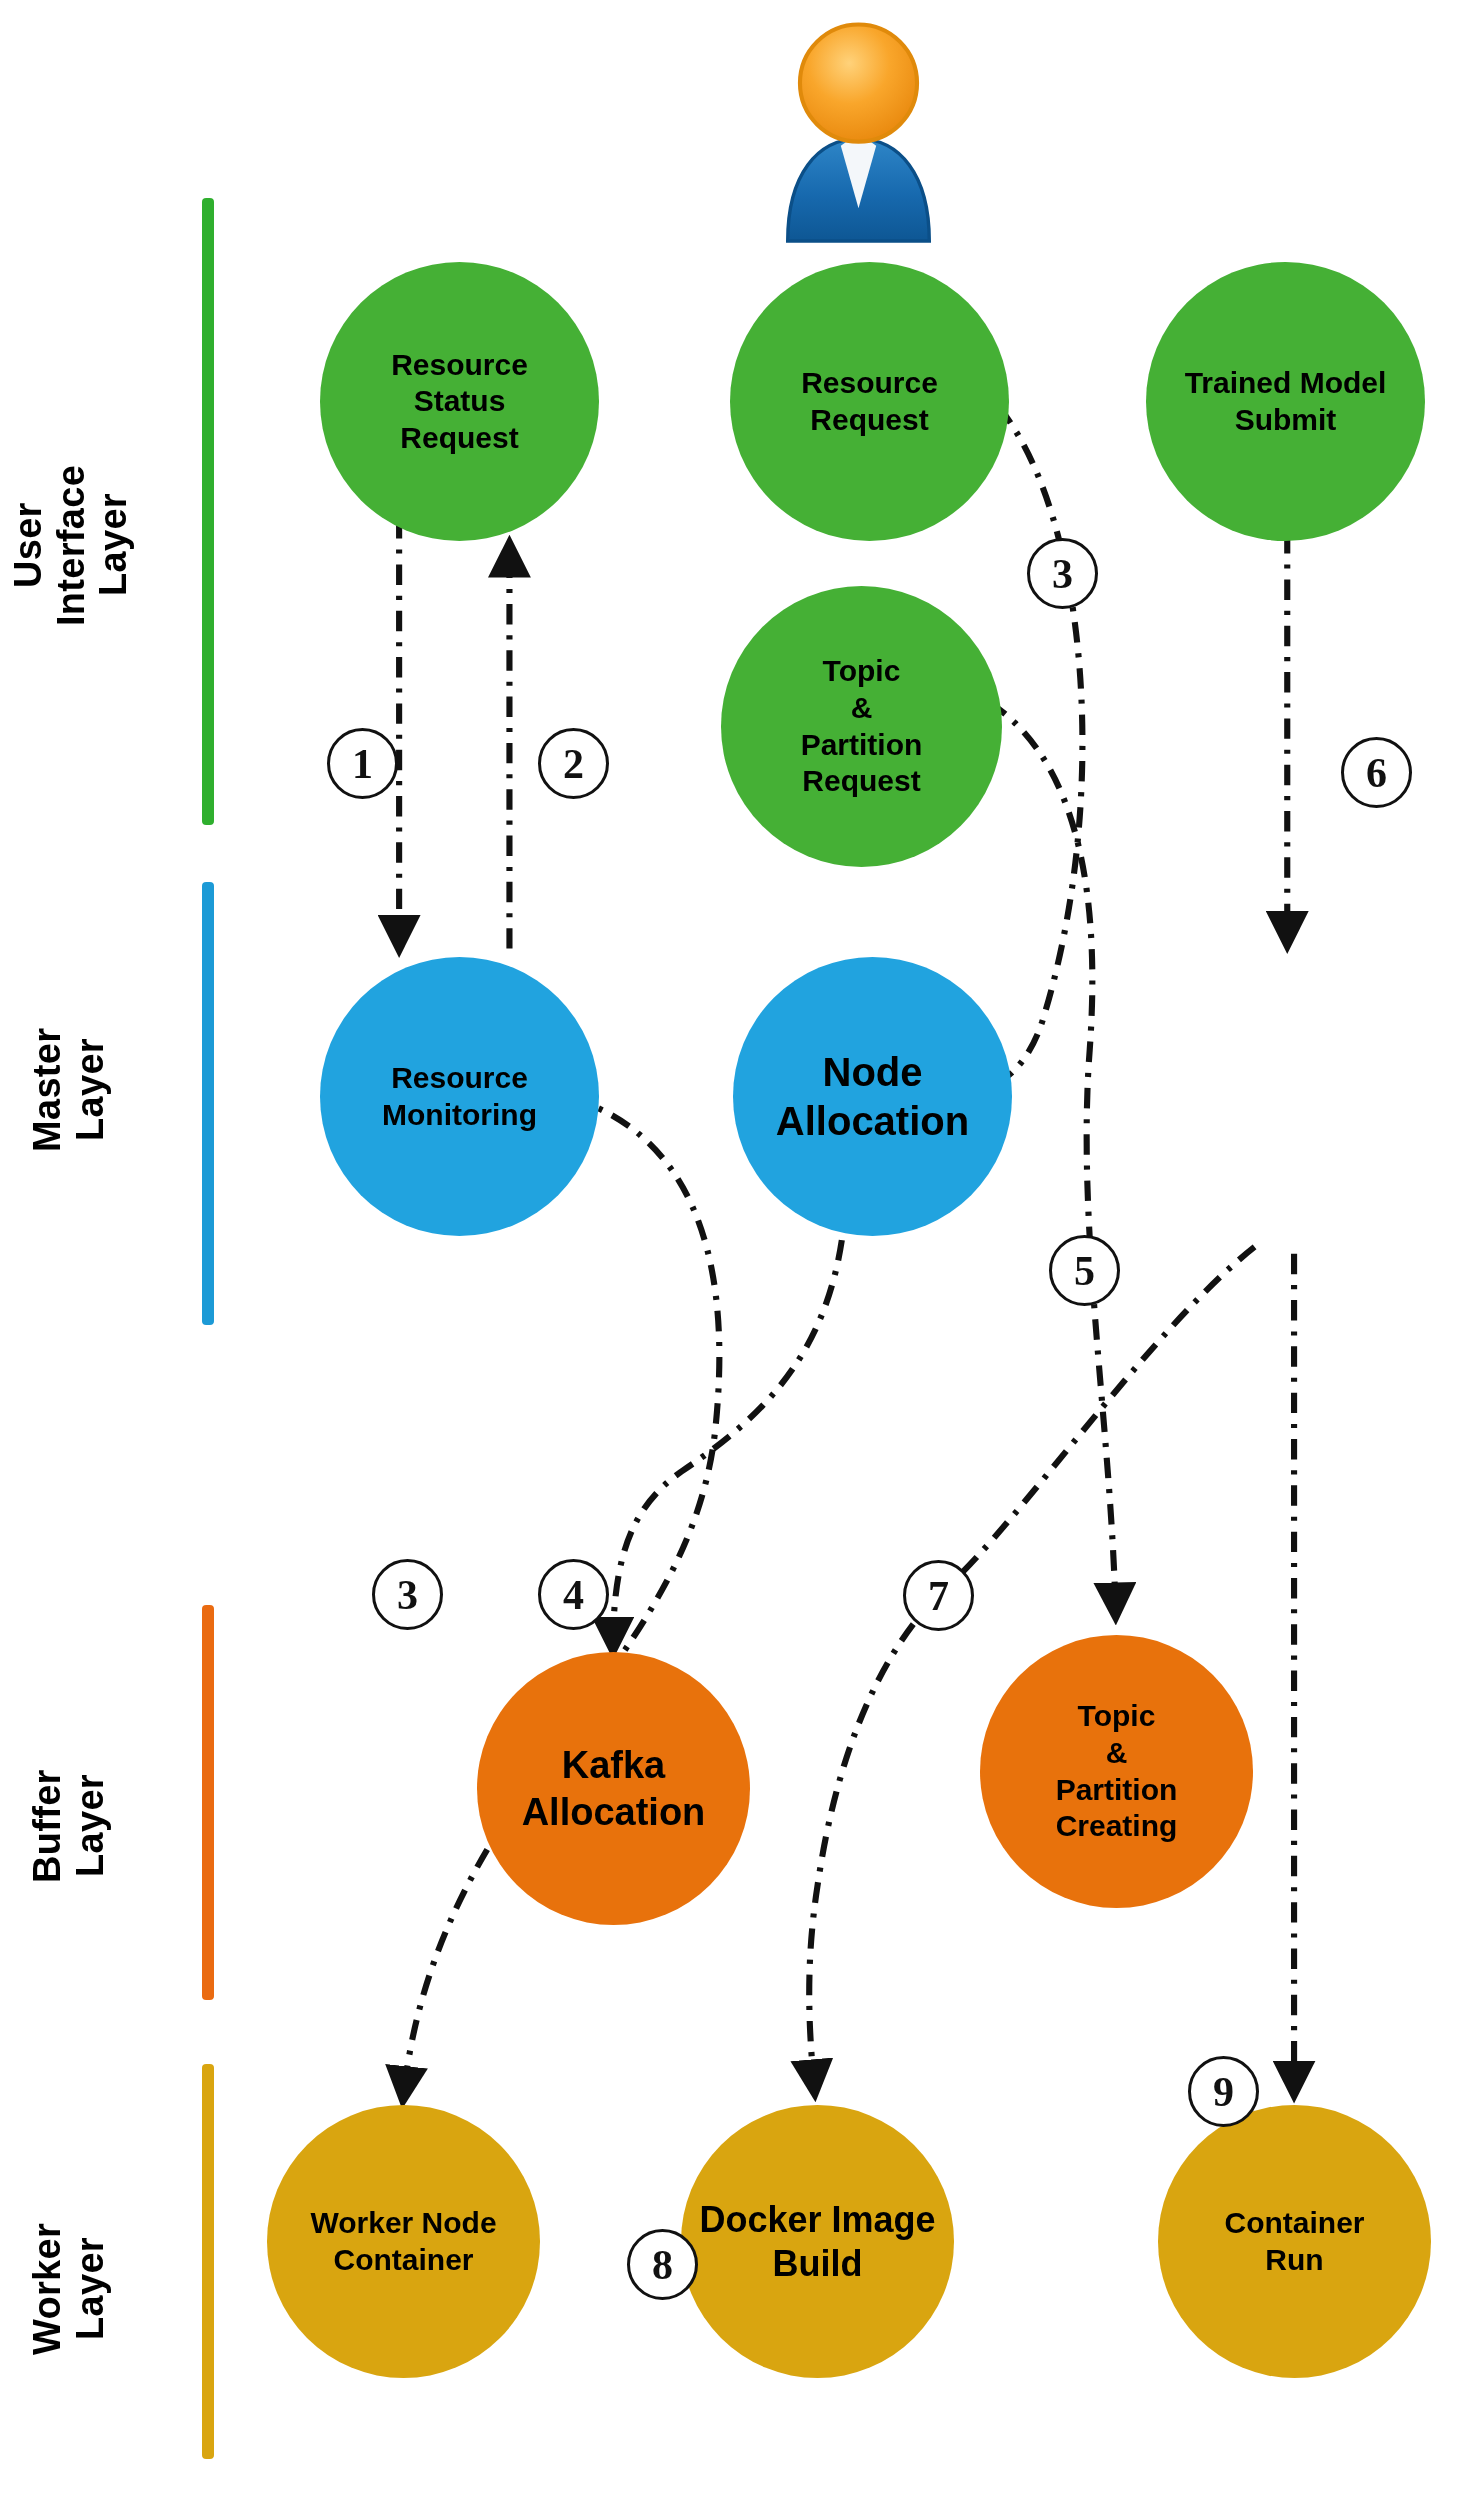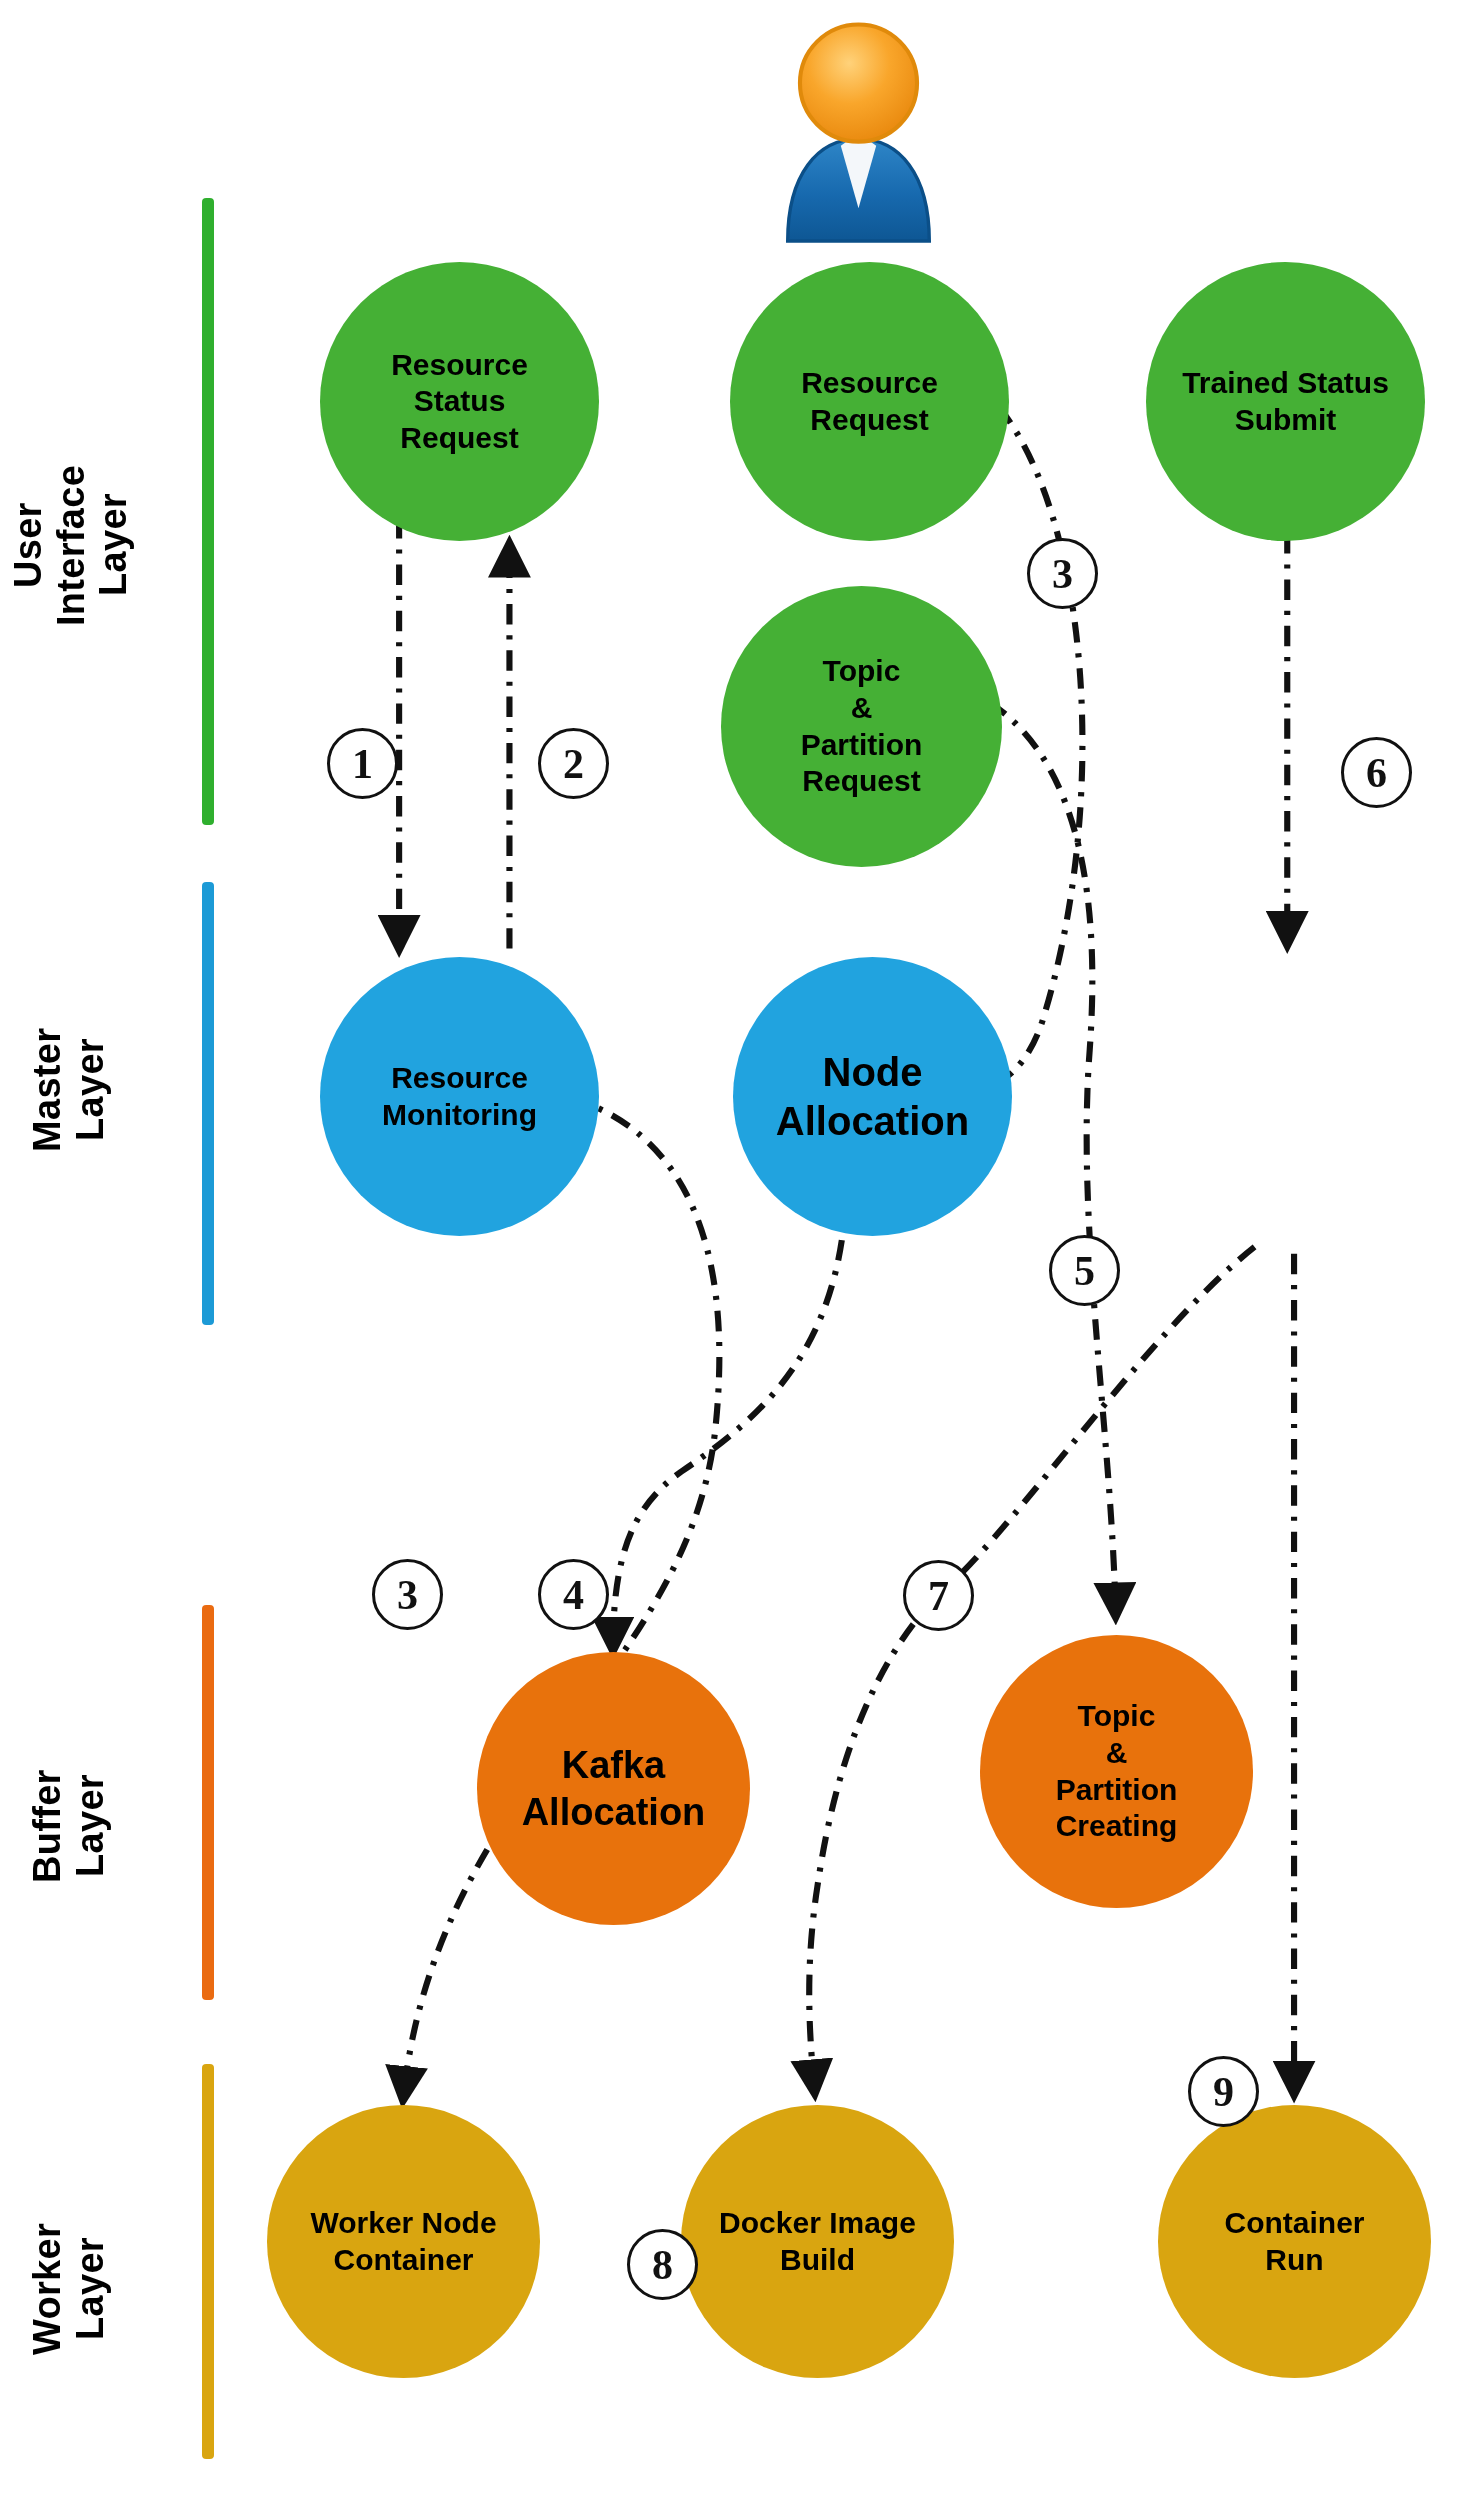--- a/index.html
+++ b/index.html
@@ -134,21 +134,21 @@
     </g>
   </svg>
 
   <div class="node green" style="left:320px;top:262px;width:279px;height:279px;font-size:30px;">Resource
 Status
 Request</div>
 
   <div class="node green" style="left:730px;top:262px;width:279px;height:279px;font-size:30px;">Resource
 Request</div>
 
-  <div class="node green" style="left:1146px;top:262px;width:279px;height:279px;font-size:30px;">Trained Status
+  <div class="node green" style="left:1146px;top:262px;width:279px;height:279px;font-size:30px;">Trained Model
 Submit</div>
 
   <div class="node green" style="left:721px;top:586px;width:281px;height:281px;font-size:30px;">Topic
 &amp;
 Partition
 Request</div>
 
   <div class="node blue" style="left:320px;top:957px;width:279px;height:279px;font-size:30px;">Resource
 Monitoring</div>
 
@@ -160,21 +160,21 @@
 Allocation</div>
 
   <div class="node orange" style="left:980px;top:1635px;width:273px;height:273px;font-size:30px;">Topic
 &amp;
 Partition
 Creating</div>
 
   <div class="node gold" style="left:267px;top:2105px;width:273px;height:273px;font-size:30px;">Worker Node
 Container</div>
 
-  <div class="node gold" style="left:681px;top:2105px;width:273px;height:273px;font-size:30px;">Docker Image
+  <div class="node gold" style="left:681px;top:2105px;width:273px;height:273px;font-size:36px;">Docker Image
 Build</div>
 
   <div class="node gold" style="left:1158px;top:2105px;width:273px;height:273px;font-size:30px;">Container
 Run</div>
 
   <div class="badge" style="left:327px;top:728px;width:71px;height:71px;font-size:42px;">1</div>
 
   <div class="badge" style="left:538px;top:728px;width:71px;height:71px;font-size:42px;">2</div>
 
   <div class="badge" style="left:1027px;top:538px;width:71px;height:71px;font-size:42px;">3</div>

